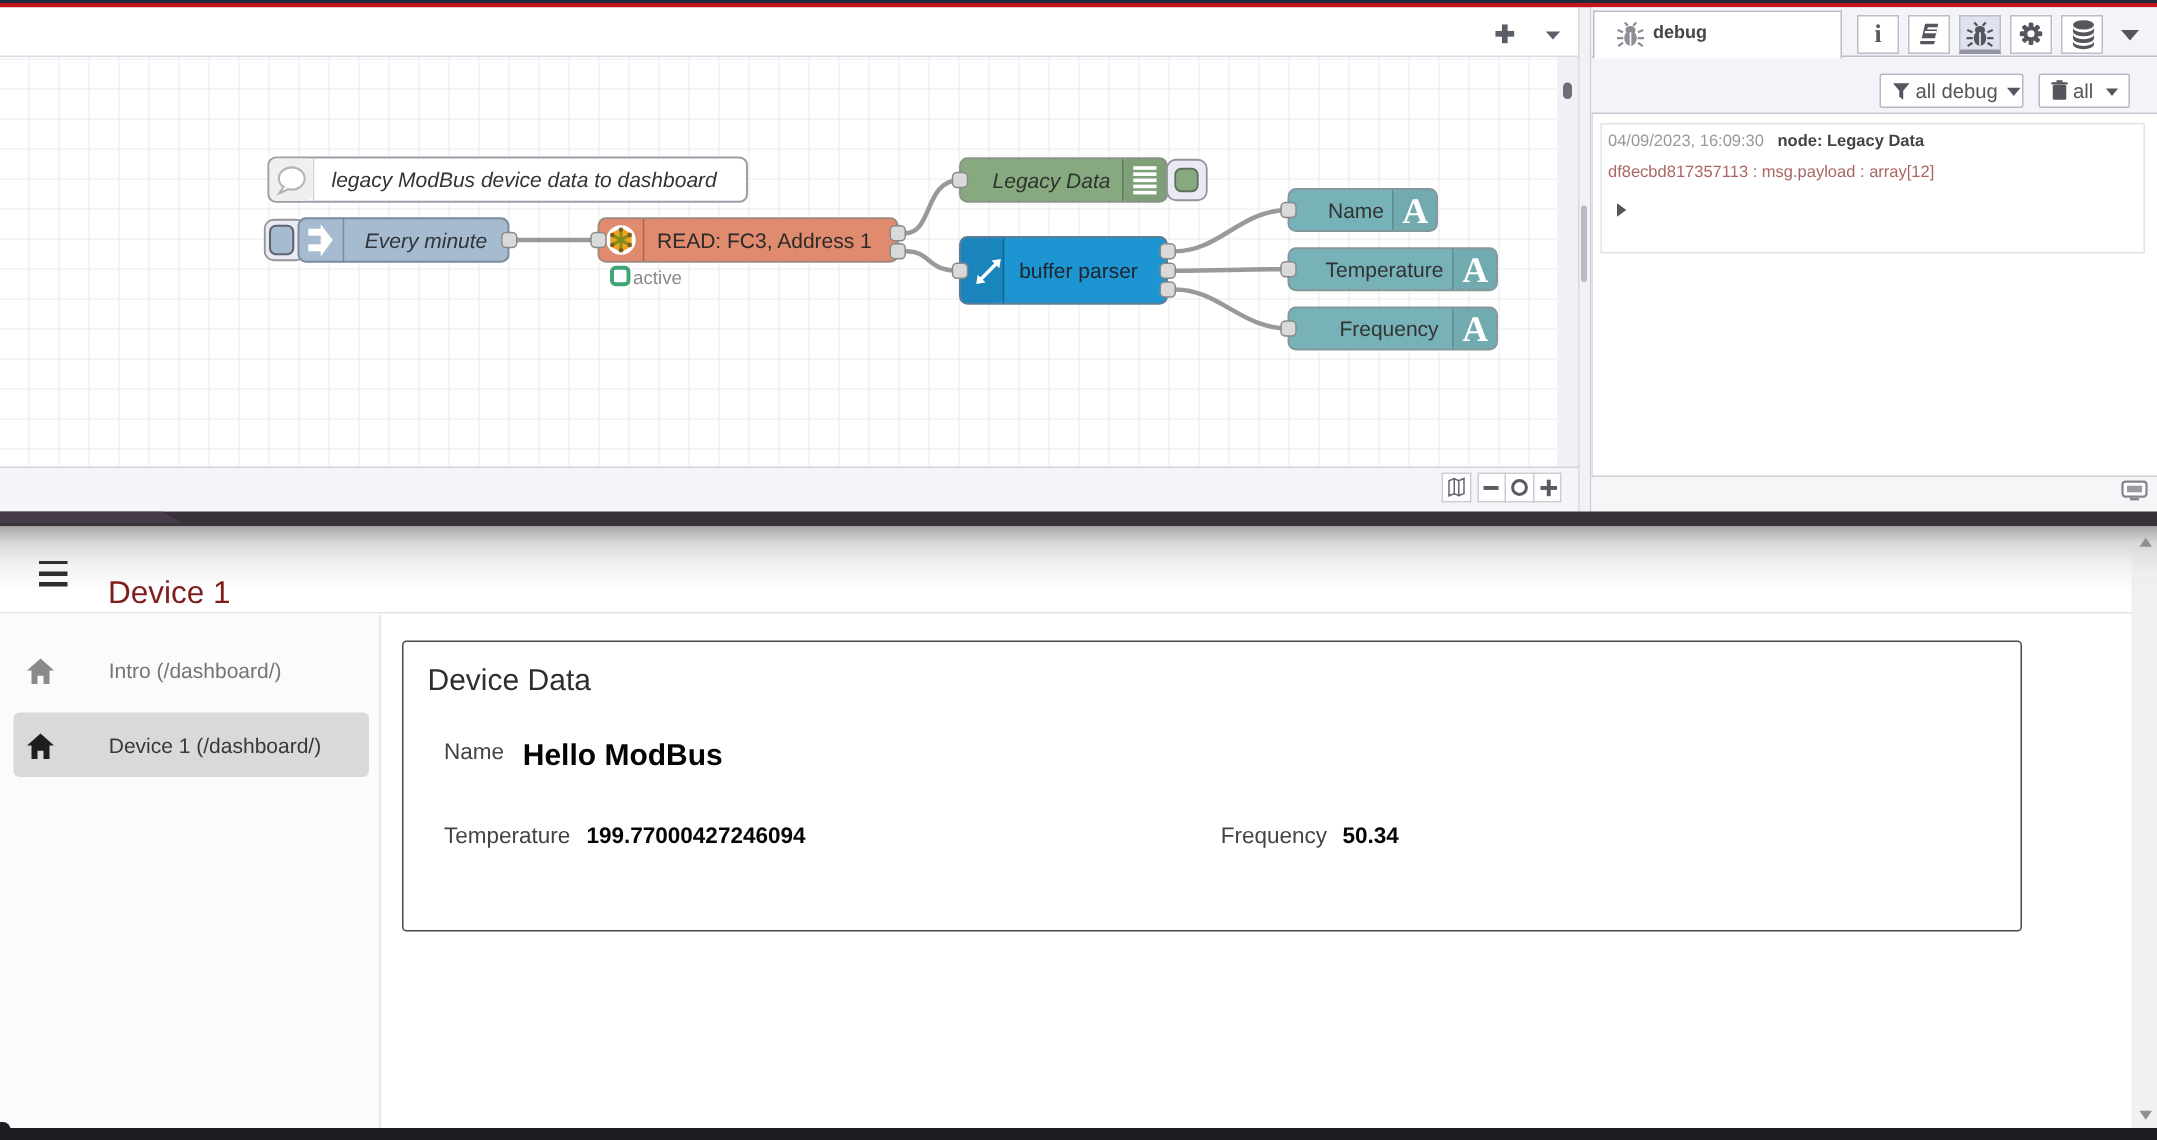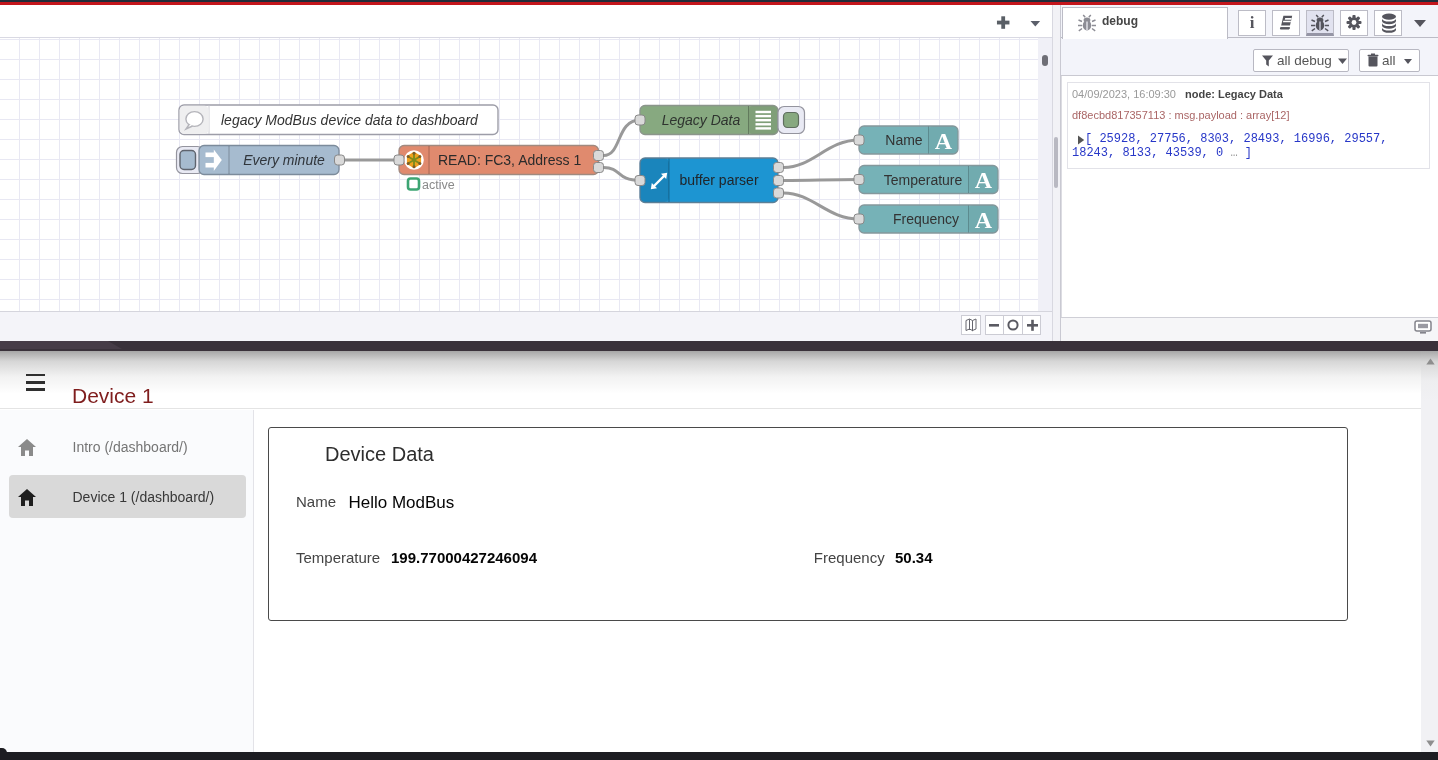--- a/index.html
+++ b/index.html
@@ -253,21 +253,20 @@
   <div class="abs" style="left:1382px;top:52.5px;font-size:13.5px;color:#555;">all</div>
 
   <div class="abs" style="left:1061px;top:76px;width:1px;height:241px;background:#dcdce2;"></div>
   <div class="abs" style="left:1067px;top:82px;width:363px;height:87px;border:1px solid #e2e2e8;background:#fff;"></div>
   <div class="abs" style="left:1072px;top:88px;font-size:11px;color:#999;">04/09/2023, 16:09:30</div>
   <div class="abs" style="left:1185px;top:88px;font-size:11px;font-weight:bold;color:#444;">node: Legacy Data</div>
   <div class="abs" style="left:1072px;top:108.8px;font-size:11px;color:#a66;">df8ecbd817357113 : msg.payload : array[12]</div>
   <svg class="abs" style="left:1076.5px;top:135px;" width="8" height="10" viewBox="0 0 8 10">
       <path d="M1 0.5 L7.2 5 L1 9.5 z" fill="#555"></path>
     </svg>
-  <div class="abs" style="left:1072px;top:131.5px;width:340px;text-indent:13px;font-family:'Liberation Mono',monospace;font-size:12px;line-height:14.6px;color:#333;"><span style="color:#2737c8">[&nbsp;25928,&nbsp;27756,&nbsp;8303,&nbsp;28493,&nbsp;16996,&nbsp;29557, 18243,&nbsp;8133,&nbsp;43539,&nbsp;0</span>&nbsp;<span style="color:#999">…</span>&nbsp;<span style="color:#2737c8">]</span></div>
 
   <div class="abs" style="left:1061px;top:317px;width:377px;height:24px;background:#f6f6f8;border-top:1px solid #cfcfd6;"></div>
   <svg class="abs" style="left:1414px;top:320px;" width="18" height="15" viewBox="0 0 18 15">
     <rect x="1" y="1" width="16" height="10" rx="2" fill="#fff" stroke="#84848c" stroke-width="1.5"></rect>
     <rect x="4" y="3.8" width="10" height="4.4" fill="#9a9aa2"></rect>
     <rect x="6" y="12" width="6" height="1.6" fill="#84848c"></rect>
   </svg>
 
   <div class="abs" style="left:0;top:340.5px;width:1438px;height:10.5px;background:#39313a;"></div>
   <svg class="abs" style="left:0;top:340.5px;" width="130" height="8" viewBox="0 0 130 8">
@@ -288,23 +287,23 @@
     <path d="M10 1 L19 9 H16 V18 H12 V12.5 H8 V18 H4 V9 H1 Z" fill="#8a8a8a"></path>
   </svg>
   <div class="abs" style="left:72.5px;top:439px;font-size:14px;color:#757575;">Intro (/dashboard/)</div>
   <div class="abs" style="left:8.5px;top:475px;width:237px;height:42.5px;background:#d9d9d9;border-radius:4px;"></div>
   <svg class="abs" style="left:17px;top:488px;" width="20" height="19" viewBox="0 0 20 19">
     <path d="M10 1 L19 9 H16 V18 H12 V12.5 H8 V18 H4 V9 H1 Z" fill="#1e1e1e"></path>
   </svg>
   <div class="abs" style="left:72.5px;top:488.5px;font-size:14px;color:#383838;">Device 1 (/dashboard/)</div>
 
   <div class="abs" style="left:268px;top:426.5px;width:1079.5px;height:194.5px;background:#fff;border:1px solid #4a4a4a;border-radius:3px;"></div>
-  <div class="abs" style="left:285px;top:442.5px;font-size:20px;color:#2e2e2e;margin-left:40px;">Device Data</div>
+  <div class="abs" style="left:285px;top:442.5px;font-size:20px;color:#2e2e2e;">Device Data</div>
   <div class="abs" style="left:296px;top:492.7px;font-size:15px;color:#444;">Name</div>
-  <div class="abs" style="left:348.5px;top:492.7px;font-size:17px;font-weight:normal;color:#050505;">Hello ModBus</div>
+  <div class="abs" style="left:348.5px;top:492.7px;font-size:20px;font-weight:bold;color:#050505;">Hello ModBus</div>
   <div class="abs" style="left:296px;top:548.7px;font-size:15px;color:#444;">Temperature</div>
   <div class="abs" style="left:391px;top:548.7px;font-size:15px;font-weight:bold;color:#050505;">199.77000427246094</div>
   <div class="abs" style="left:813.8px;top:548.7px;font-size:15px;color:#444;">Frequency</div>
   <div class="abs" style="left:895px;top:548.7px;font-size:15px;font-weight:bold;color:#050505;">50.34</div>
 
   <div class="abs" style="left:1421px;top:351px;width:17px;height:401px;background:linear-gradient(180deg,#a8a8a8 0px,#d8d8d8 11px,#eeeef0 30px,#f1f1f4 50px);"></div>
   <svg class="abs" style="left:1425.5px;top:357.5px;" width="9" height="7" viewBox="0 0 9 7">
       <path d="M4.5 0.5 L8.7 6.5 H0.3 z" fill="#8e8e8e"></path>
     </svg>
   <svg class="abs" style="left:1425.5px;top:740px;" width="9" height="7" viewBox="0 0 9 7">

